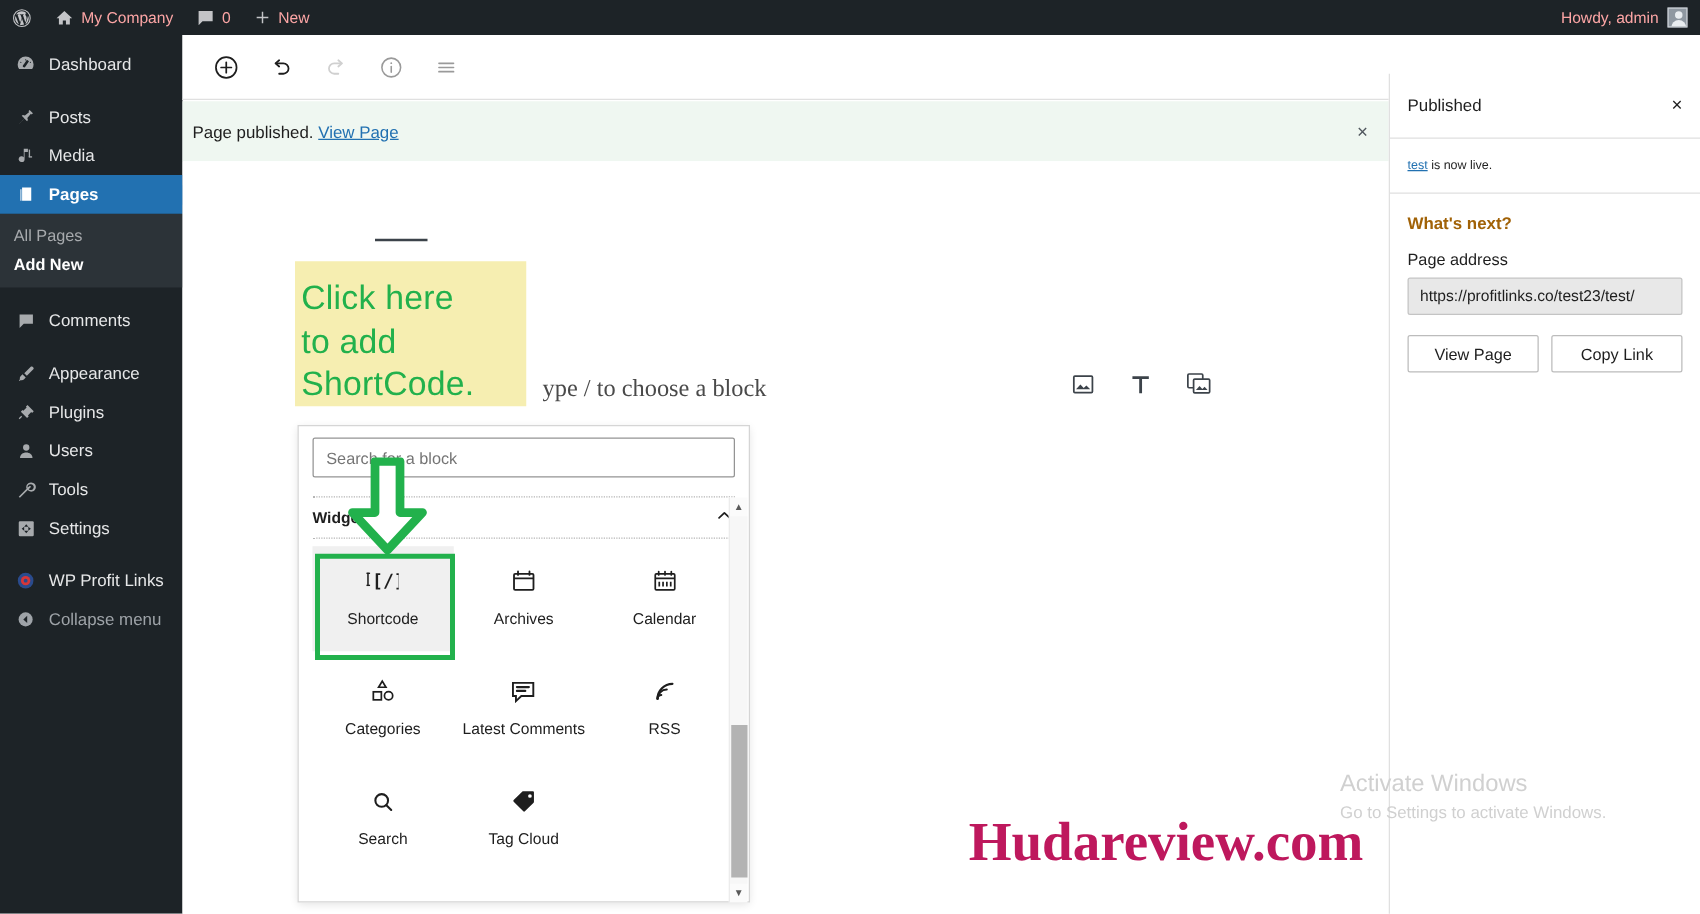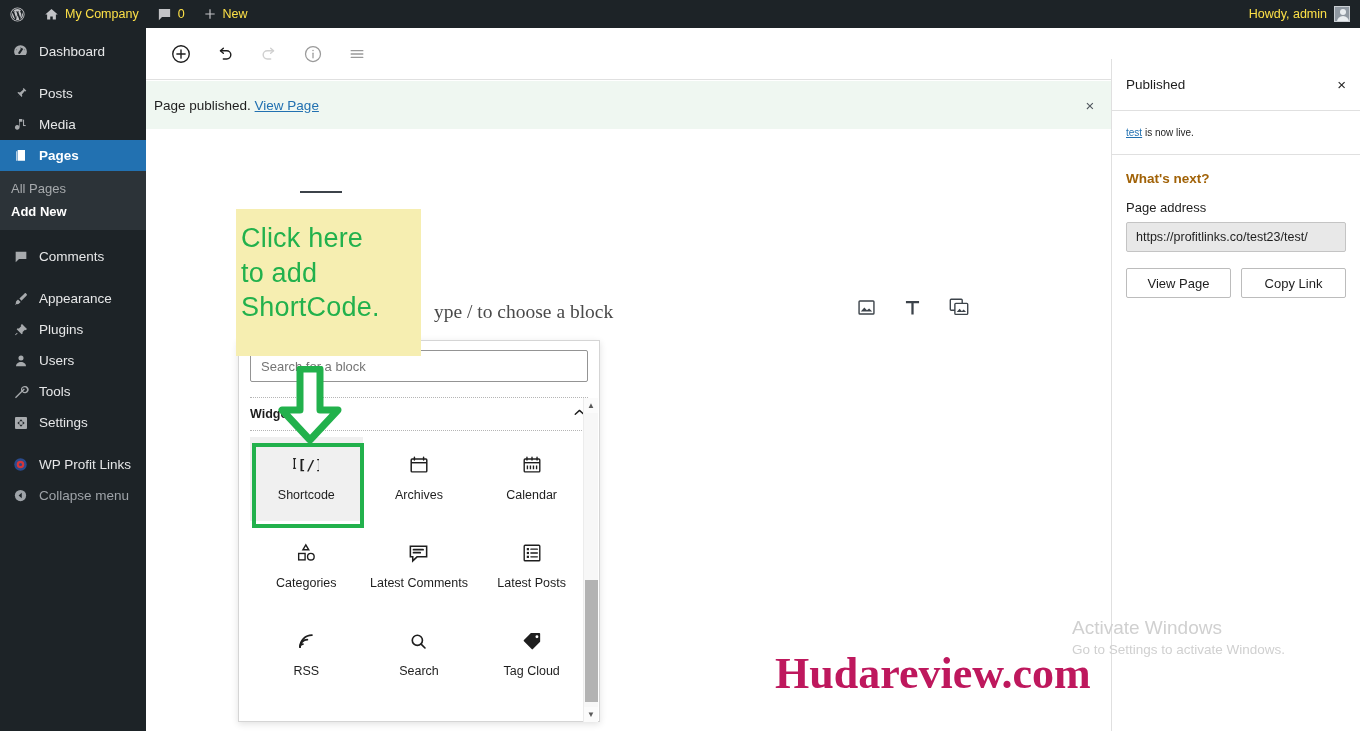--- a/index.html
+++ b/index.html
@@ -7,21 +7,21 @@
     width: 1360px; height: 731px;
     font-family: "Liberation Sans", sans-serif;
     background: #fff;
     overflow: hidden;
   }
   #root { position: relative; width: 1360px; height: 731px; }
 
   
   .adminbar {
     position: absolute; top: 0; left: 0; width: 1360px; height: 28px;
-    background: #1d2327; color: #fde047;
+    background: #1d2327; color: #fca5a5;
     display: flex; align-items: center; font-size: 12.5px;
   }
   .ab-item { display: flex; align-items: center; gap: 6px; padding: 0 9px; height: 28px; }
   .ab-item svg { display: block; }
   .ab-right { margin-left: auto; display: flex; align-items: center; gap: 7px; padding-right: 10px; }
   .avatar {
     width: 16px; height: 16px; background: #8f98a1; border: 1px solid #c9ced3;
     position: relative; overflow: hidden;
   }
   .avatar::before {
@@ -163,21 +163,21 @@
   }
   .pub-btns { display: flex; gap: 10px; margin-top: 16px; }
   .pub-btn {
     flex: 1; height: 30px; border: 1px solid #bcbcbc; border-radius: 2px; background: #fff;
     display: flex; align-items: center; justify-content: center;
     font-size: 13px; color: #1e1e1e;
   }
 
   
   .callout {
-    position: absolute; left: 236px; top: 209px; width: 185px; height: 147px;
+    position: absolute; left: 236px; top: 209px; width: 185px; height: 116px;
     background: #f6eeb1; padding: 12px 0 16px 5px;
     font-size: 27px; line-height: 1.28; color: #22b14c; font-weight: 400;
     letter-spacing: 0.2px;
   }
   .green-arrow { position: absolute; left: 276px; top: 366px; width: 68px; height: 78px; }
   .green-box {
     position: absolute; left: 252px; top: 443px; width: 112px; height: 85px;
     border: 4px solid #22b14c; background: transparent; pointer-events: none;
   }
 
@@ -505,32 +505,20 @@
       <div class="block-cell">
         <span class="bico">
           <svg width="23" height="23" viewBox="0 0 24 24" fill="none" stroke="#1e1e1e" stroke-width="1.6">
             <path d="M3.5 4.5h17v11h-10l-4.5 4.2V15.5h-2.5z"></path>
             <path d="M6.8 8h10M6.8 11.2h7" stroke-width="1.8" stroke-linecap="round"></path>
           </svg>
         </span>
         <span>Latest Comments</span>
       </div>
 
-      <div class="block-cell">
-        <span class="bico">
-          <svg width="22" height="22" viewBox="0 0 24 24" fill="none" stroke="#1e1e1e" stroke-width="1.5">
-            <rect x="3.5" y="3.5" width="17" height="17" rx="1"></rect>
-            <rect x="6.3" y="6.6" width="2.4" height="2.4" fill="#1e1e1e" stroke="none"></rect>
-            <rect x="6.3" y="10.8" width="2.4" height="2.4" fill="#1e1e1e" stroke="none"></rect>
-            <rect x="6.3" y="15" width="2.4" height="2.4" fill="#1e1e1e" stroke="none"></rect>
-            <path d="M10.8 7.8h7M10.8 12h7M10.8 16.2h7" stroke-linecap="round"></path>
-          </svg>
-        </span>
-        <span>Latest Posts</span>
-      </div>
 
       <div class="block-cell">
         <span class="bico">
           <svg width="22" height="22" viewBox="0 0 24 24" fill="none" stroke="#1e1e1e" stroke-width="1.9" stroke-linecap="round">
             <path d="M5.5 18.5A13 13 0 0118.5 5.5"></path>
             <path d="M5.5 18.5A8 8 0 0113.5 10.5"></path>
             <path d="M5.5 18.5a3.2 3.2 0 013.2-3.2"></path>
           </svg>
         </span>
         <span>RSS</span>

